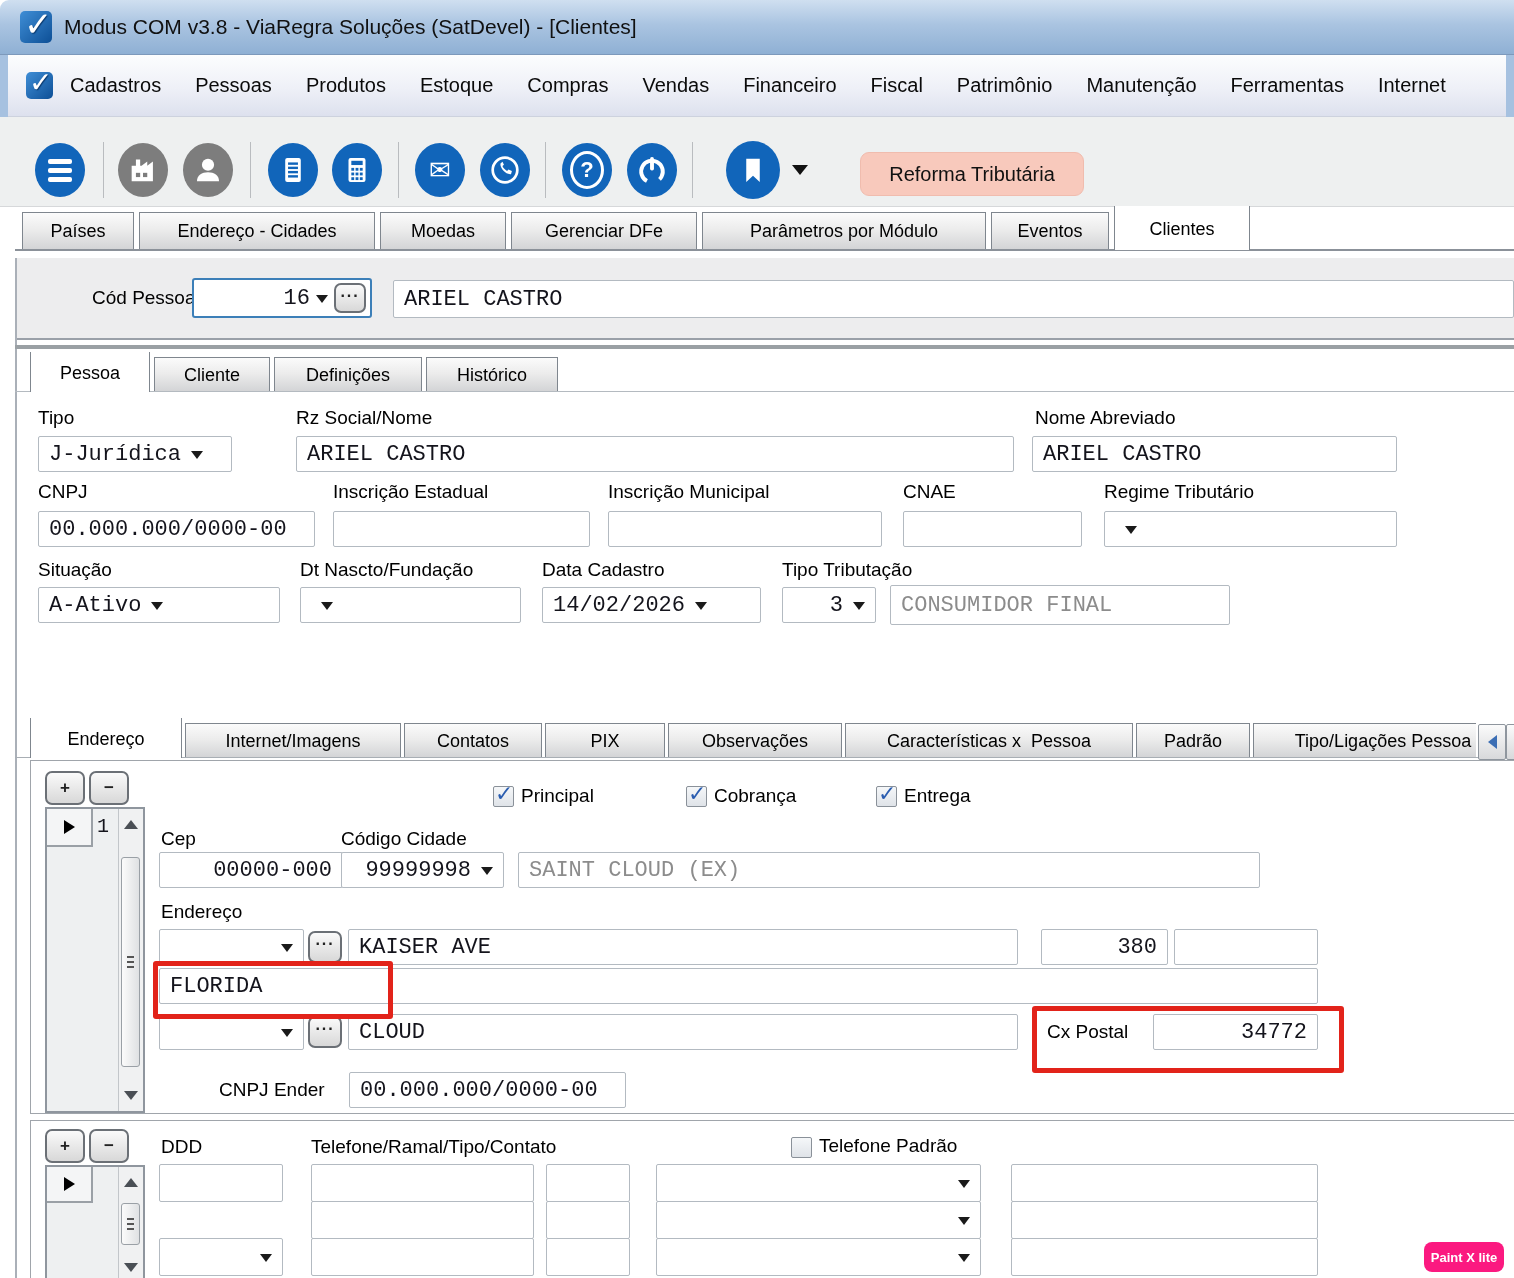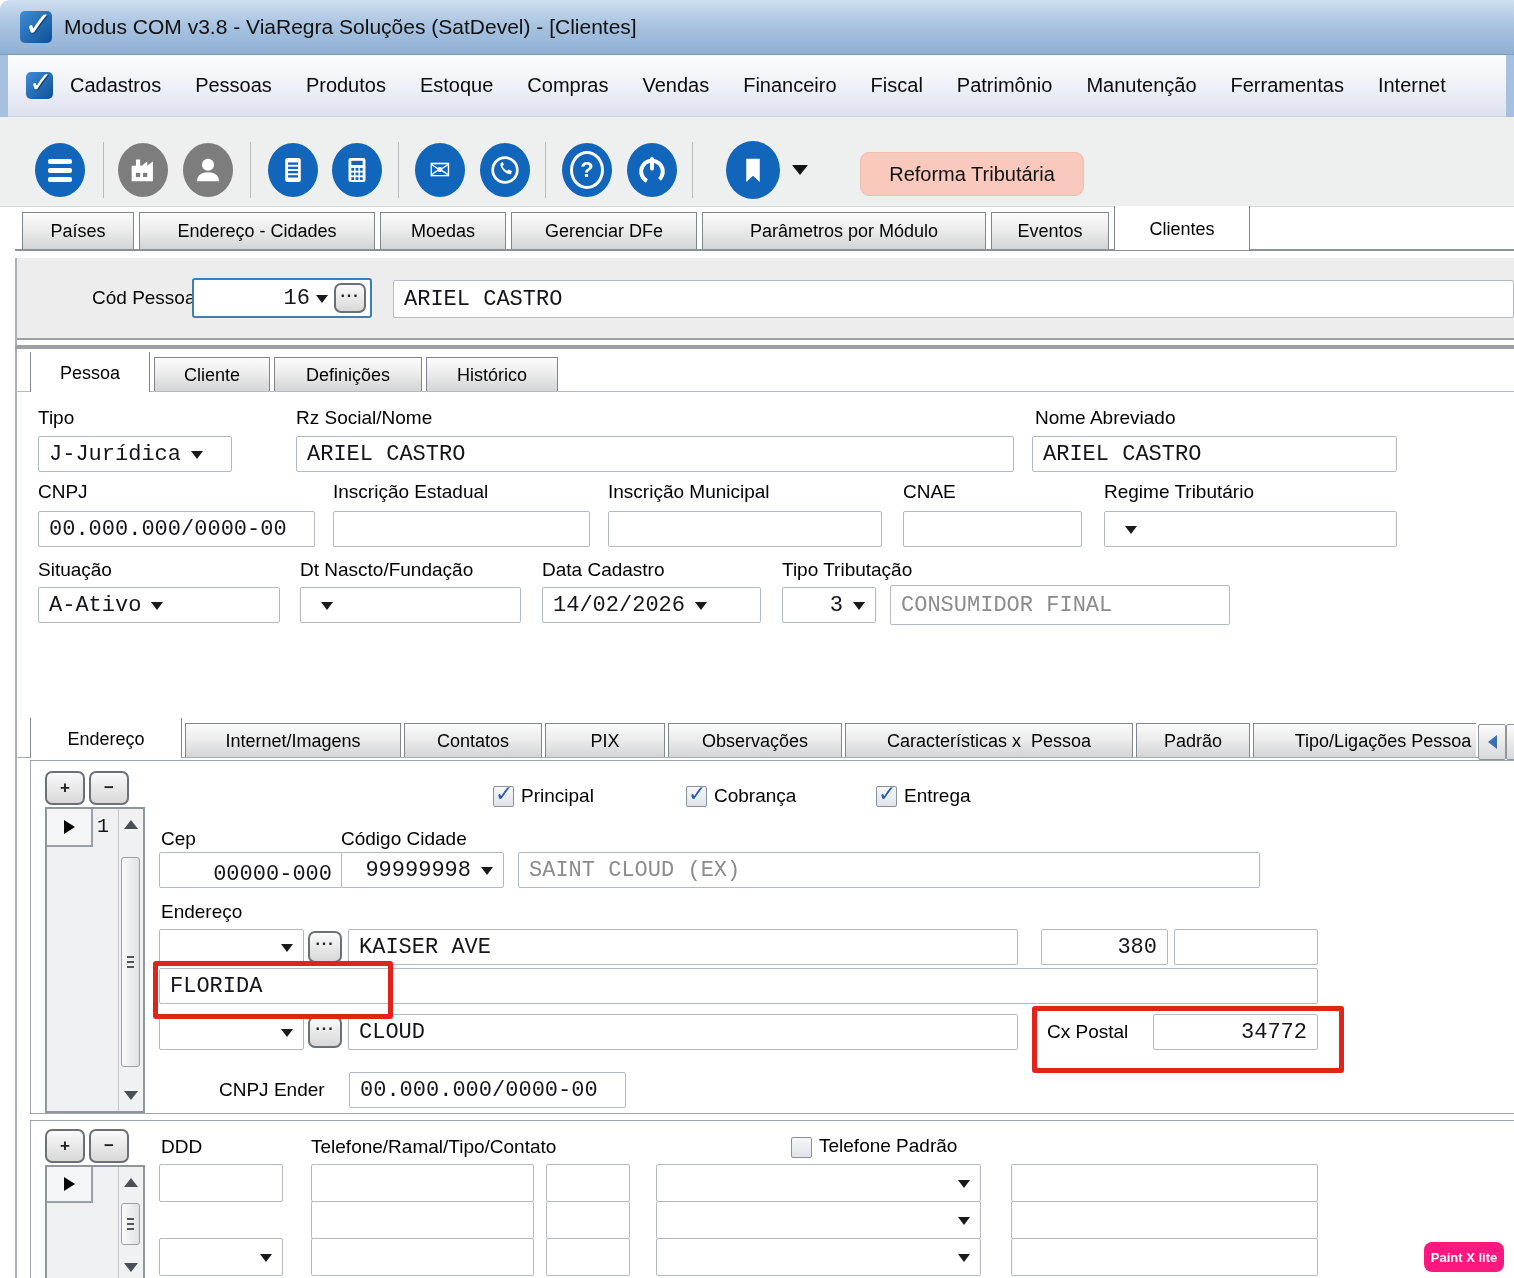--- a/index.html
+++ b/index.html
@@ -335,21 +335,21 @@
 
   <span class="cb checked" style="left:462px;top:25px;"></span>
   <span class="lbl" style="left:490px;top:24px;">Principal</span>
   <span class="cb checked" style="left:655px;top:25px;"></span>
   <span class="lbl" style="left:683px;top:24px;">Cobrança</span>
   <span class="cb checked" style="left:845px;top:25px;"></span>
   <span class="lbl" style="left:873px;top:24px;">Entrega</span>
 
   <span class="lbl" style="left:130px;top:67px;">Cep</span>
   <span class="lbl" style="left:310px;top:67px;">Código Cidade</span>
-  <div class="fld num" style="left:128px;top:91px;width:184px;align-items:flex-end;">
+  <div class="fld num" style="left:128px;top:91px;width:184px;">
     <span class="val">00000-000</span>
   </div>
   <div class="fld num" style="left:310px;top:91px;width:163px;">
     <span class="val">99999998</span><span class="caret"></span>
   </div>
   <div class="fld ro" style="left:487px;top:91px;width:742px;">
     <span class="val">SAINT CLOUD (EX)</span>
   </div>
 
   <span class="lbl" style="left:130px;top:140px;">Endereço</span>

